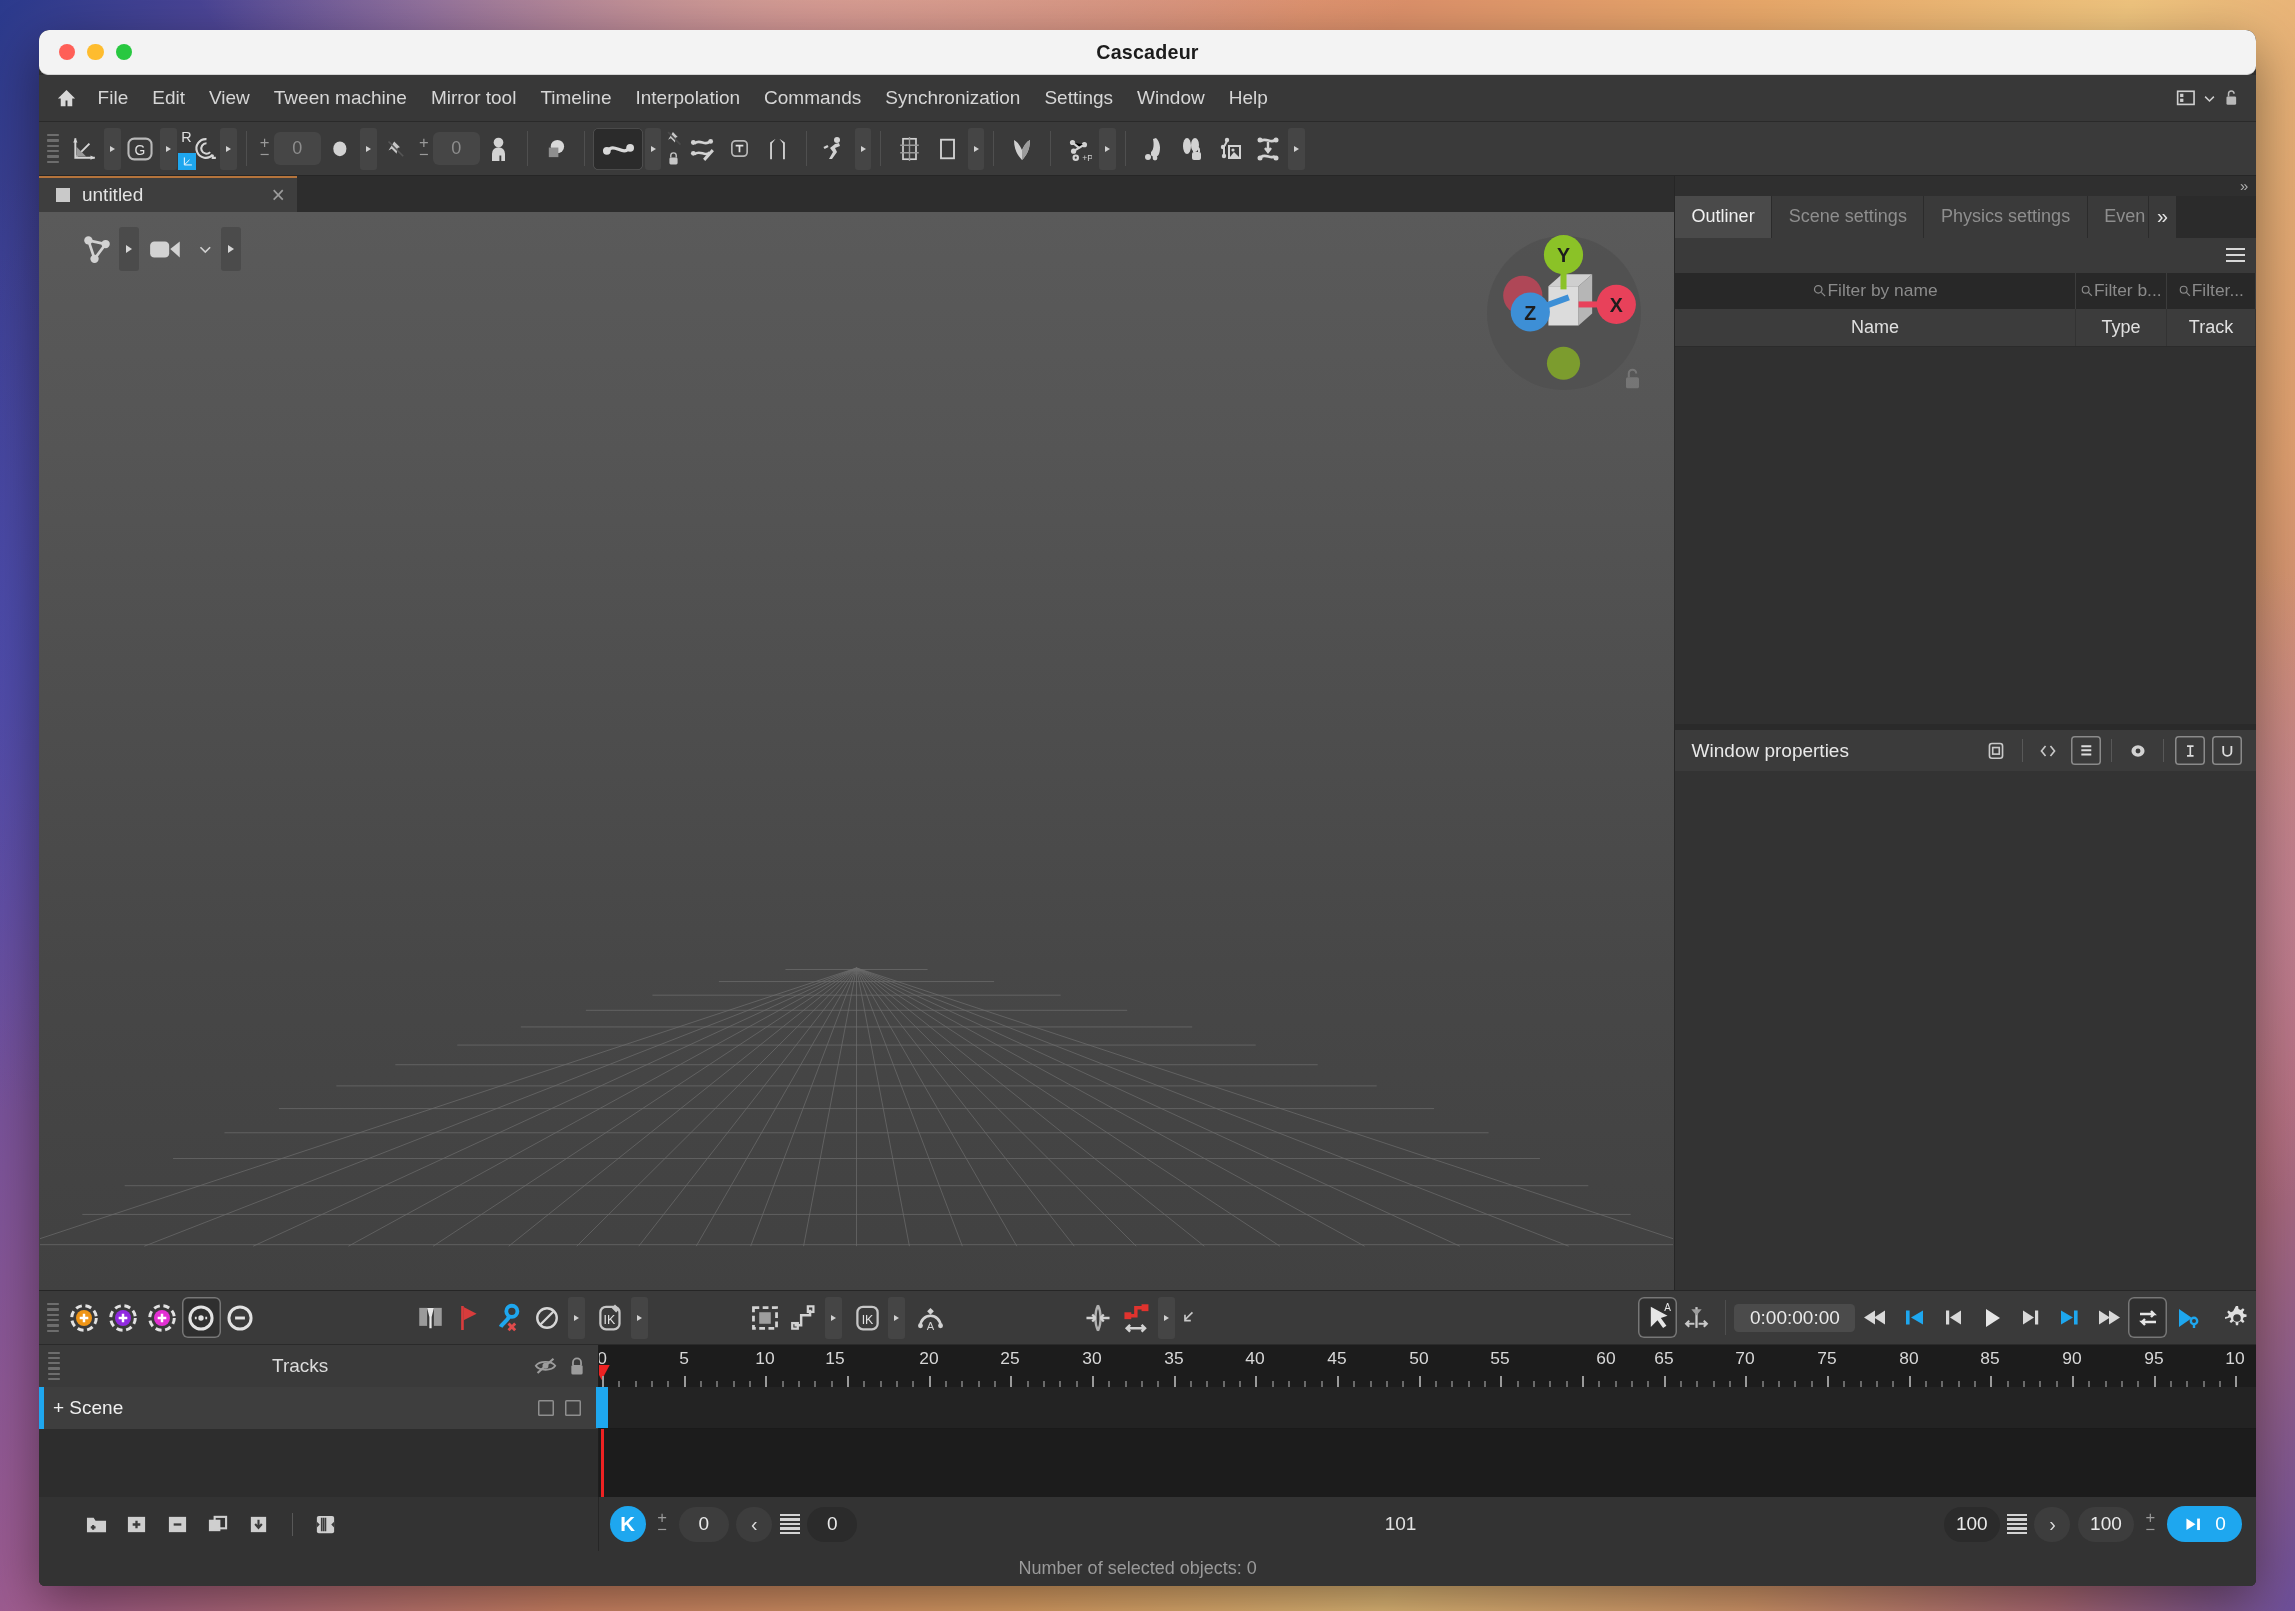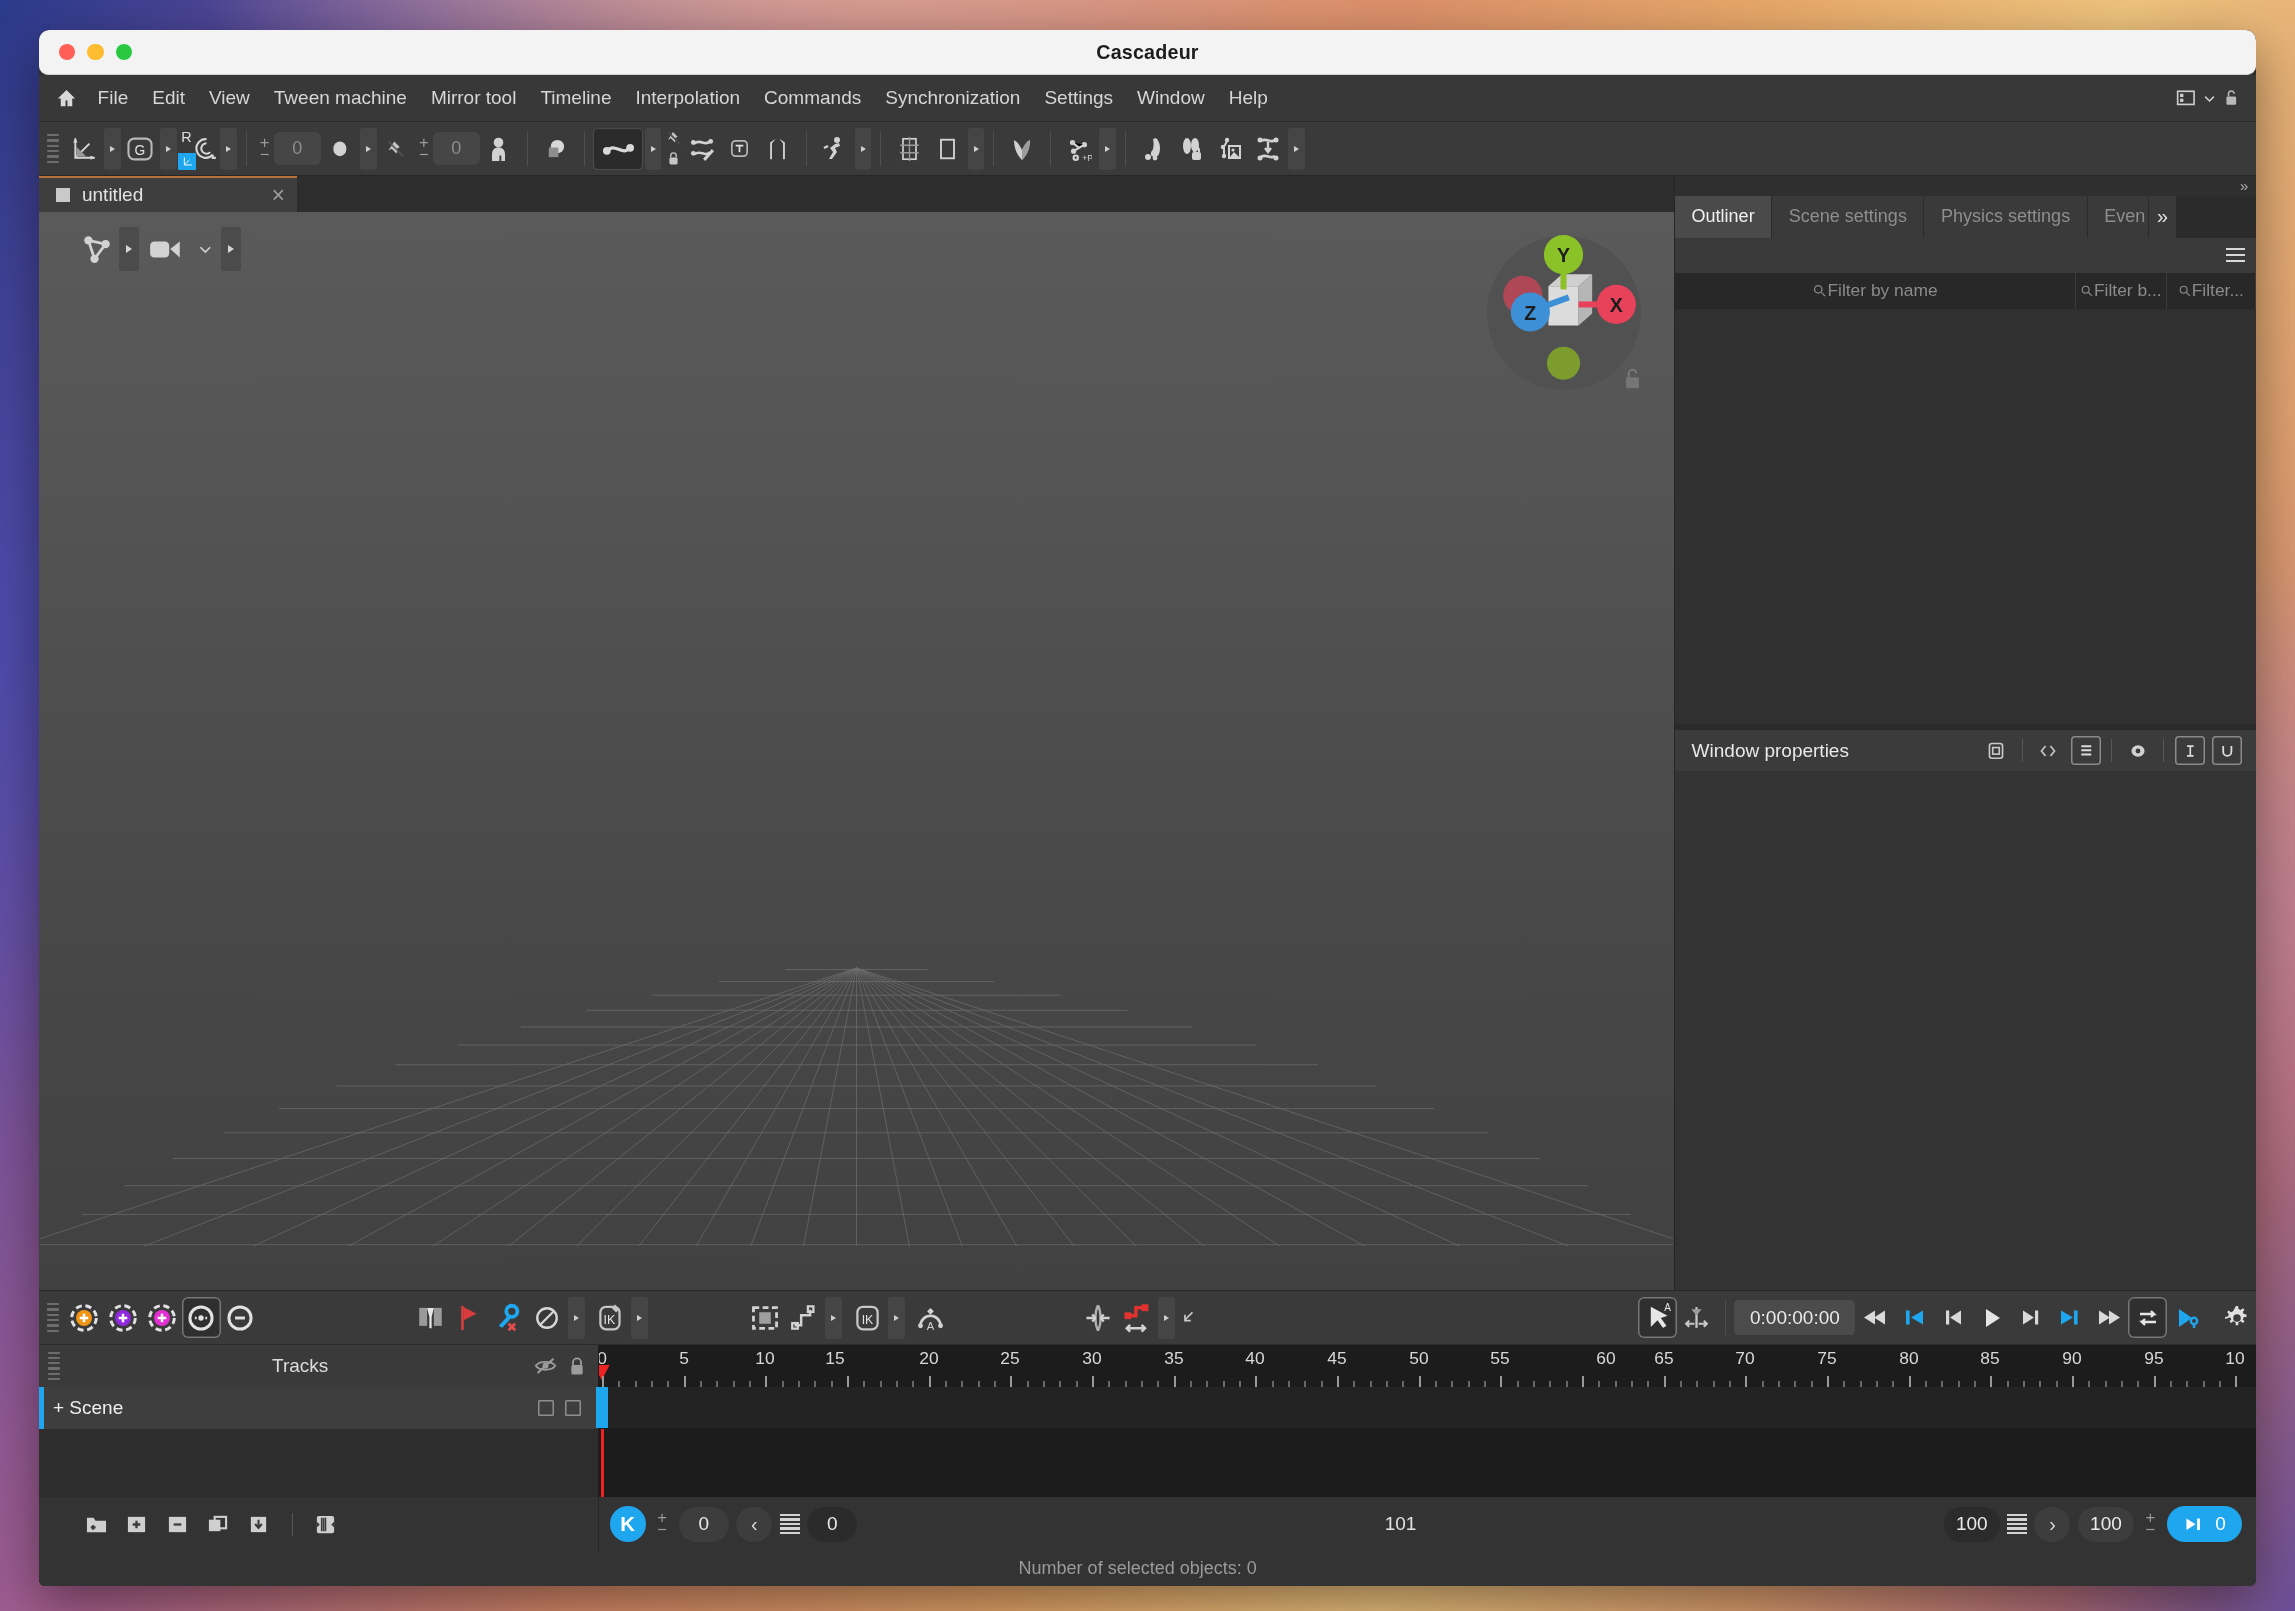--- a/index.html
+++ b/index.html
@@ -149,21 +149,21 @@
   .op-ic { width:30px; height:29px; display:flex; align-items:center; justify-content:center; color:#c9c9c9; border-radius:3.8px;}
   .op-ic.boxed { box-shadow: inset 0 0 0 1.5px #8a8a8a; }
   .op-sep { width:0.8px; height:23px; background:#585858; margin:0 3px;}
   .op-body { flex:1 1 auto; background:#333333; }
 
   
   .timeline { flex:0 0 296px; display:flex; flex-direction:column; background:#333; border-top:0.8px solid #262626;}
   .tl-toolbar { height:54px; flex:0 0 54px; background:#3a3a3a; display:flex; align-items:center; padding-left:7.6px; border-bottom:0.8px solid #2a2a2a;}
   .tl-spacer { flex:1 1 auto; }
   .tcode {
-    height:35px; min-width:121px; padding:0 10.6px; background:#4b4b4b; border-radius:4.5px;
+    height:28px; min-width:121px; padding:0 10.6px; background:#4b4b4b; border-radius:4.5px;
     color:#eaeaea; font-size:19px; display:flex; align-items:center; justify-content:center;
   }
   .tp-btn { width:39px; height:41px; display:flex; align-items:center; justify-content:center; color:#d9d9d9;}
   .tp-btn.accent { color:#1ea7ef; }
   .tp-btn.framed { box-shadow: inset 0 0 0 1.5px #777; border-radius:6px; background:#2f2f2f;}
 
   .tracks-row { display:flex; flex:1 1 auto; min-height:0; }
   .tracks-left { width:560px; flex:0 0 560px; background:#2d2d2d; display:flex; flex-direction:column; border-right:0.8px solid #1e1e1e;}
   .tracks-head { height:42px; flex:0 0 42px; background:#3a3a3a; display:flex; align-items:center; padding:0 12px 0 9px;}
   .tracks-head .ttl { flex:1; text-align:center; color:#dcdcdc; font-size:19px; }
@@ -632,20 +632,25 @@
         </div>
         <div class="fcell f3">
           <span>
             <svg width="13.6" height="13.6" viewBox="0 0 24 24">
                 <circle cx="10" cy="10" r="6" fill="none" stroke="#8b8b8b" stroke-width="2"></circle>
                 <path d="M15 15 L21 21" stroke="#8b8b8b" stroke-width="2"></path>
               </svg>
           </span>
           <span>Filter...</span>
         </div>
+      </div>
+      <div class="hdrrow">
+        <div class="hcell h1">Name</div>
+        <div class="hcell h2">Type</div>
+        <div class="hcell h3">Track</div>
       </div>
       <div class="outliner-body"></div>
 
       <div class="dock-splitter"></div>
 
       <div class="objprops">
         <div class="op-header">
           <span class="op-title">Window properties</span>
           <span class="op-ic">
             <svg width="18" height="19.7" viewBox="0 0 22 24">

